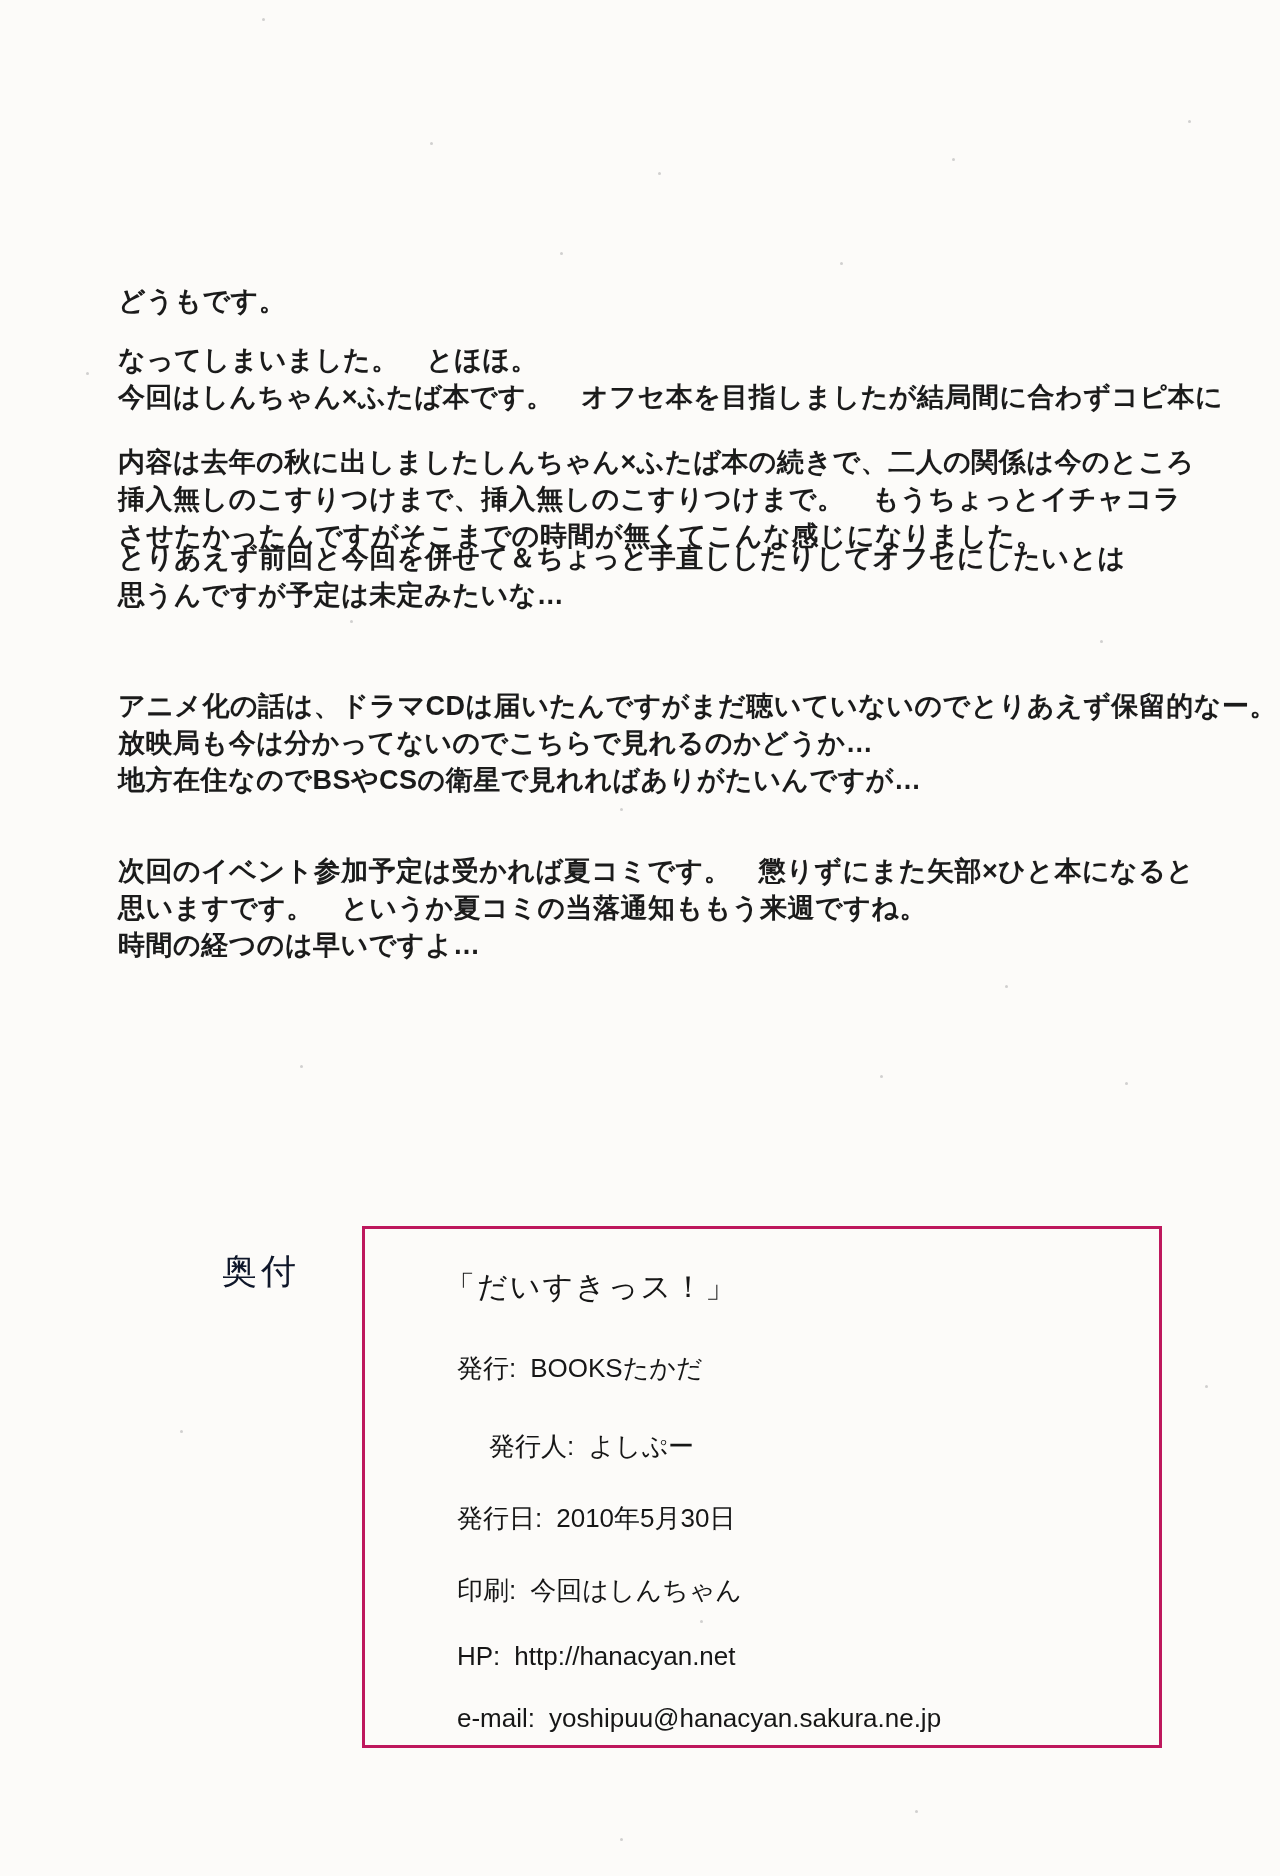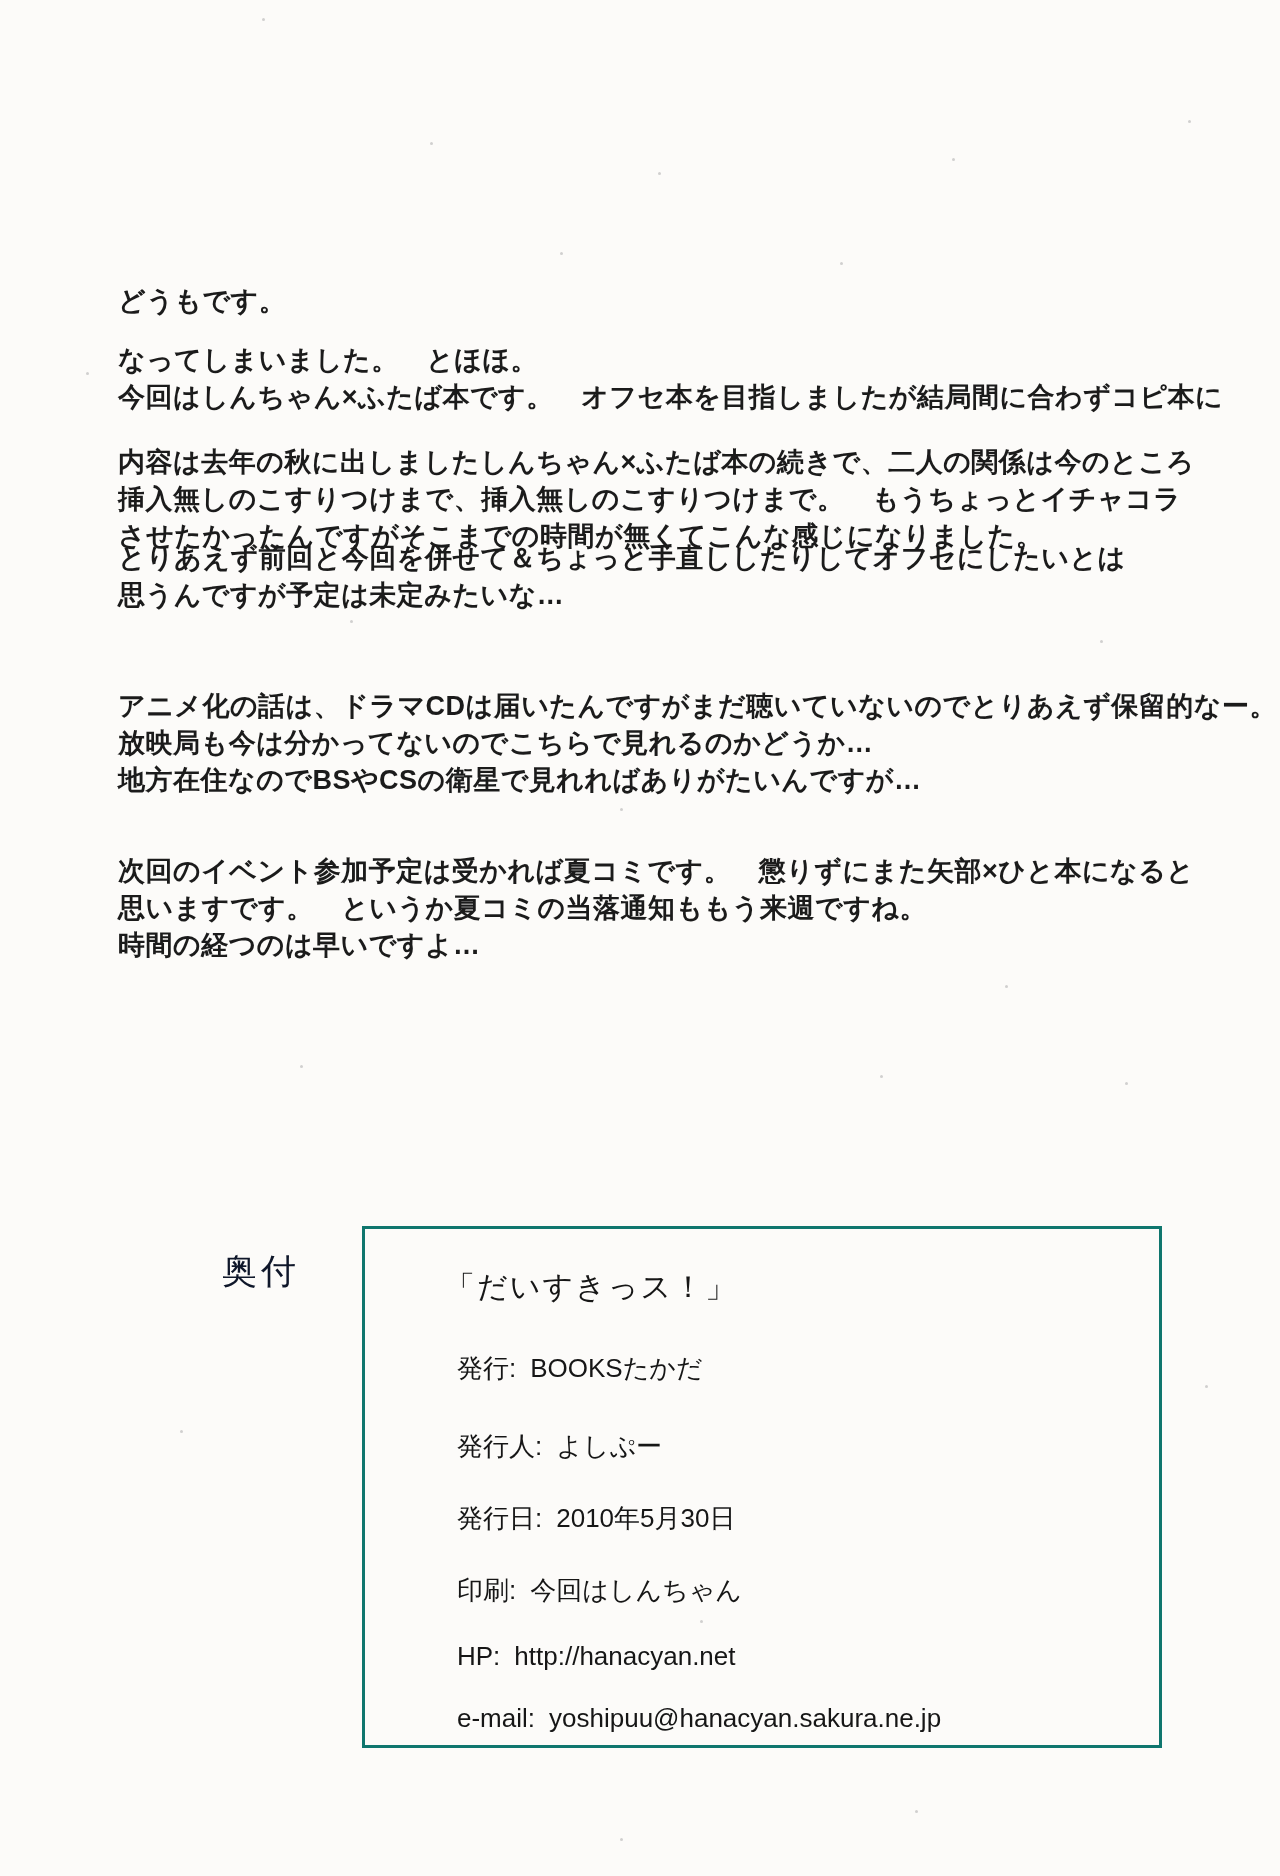--- a/index.html
+++ b/index.html
@@ -81,39 +81,39 @@
     font-weight: 500;
     letter-spacing: 4px;
     color: #0f172a;
   }
   .colophon-box {
     position: absolute;
     left: 362px;
     top: 1226px;
     width: 794px;
     height: 516px;
-    border: 3px solid #0f766e;
+    border: 3px solid #be185d;
     background: transparent;
   }
   .colophon-row {
     position: absolute;
     left: 92px;
     white-space: nowrap;
     font-size: 26px;
     font-weight: 500;
     color: #161616;
   }
   .colophon-title {
     top: 38px;
     left: 80px;
     font-size: 30px;
     letter-spacing: 2px;
   }
   .row-0 { top: 122px; }
-  .row-1 { top: 200px; }
+  .row-1 { top: 200px; margin-left: 32px; }
   .row-2 { top: 272px; }
   .row-3 { top: 344px; }
   .row-4 { top: 412px; }
   .row-5 { top: 474px; }
   .colophon-row .field-label { margin-right: 14px; }
 </style>
 </head>
 <body>
 
 <div>

